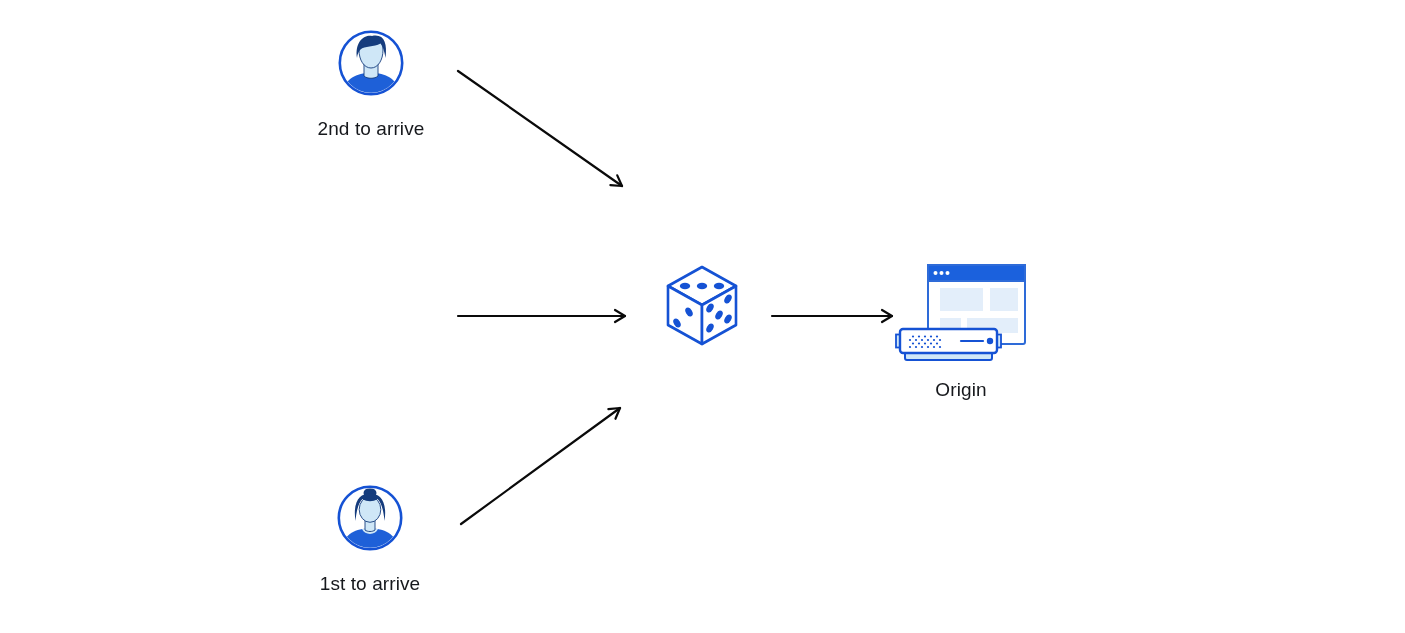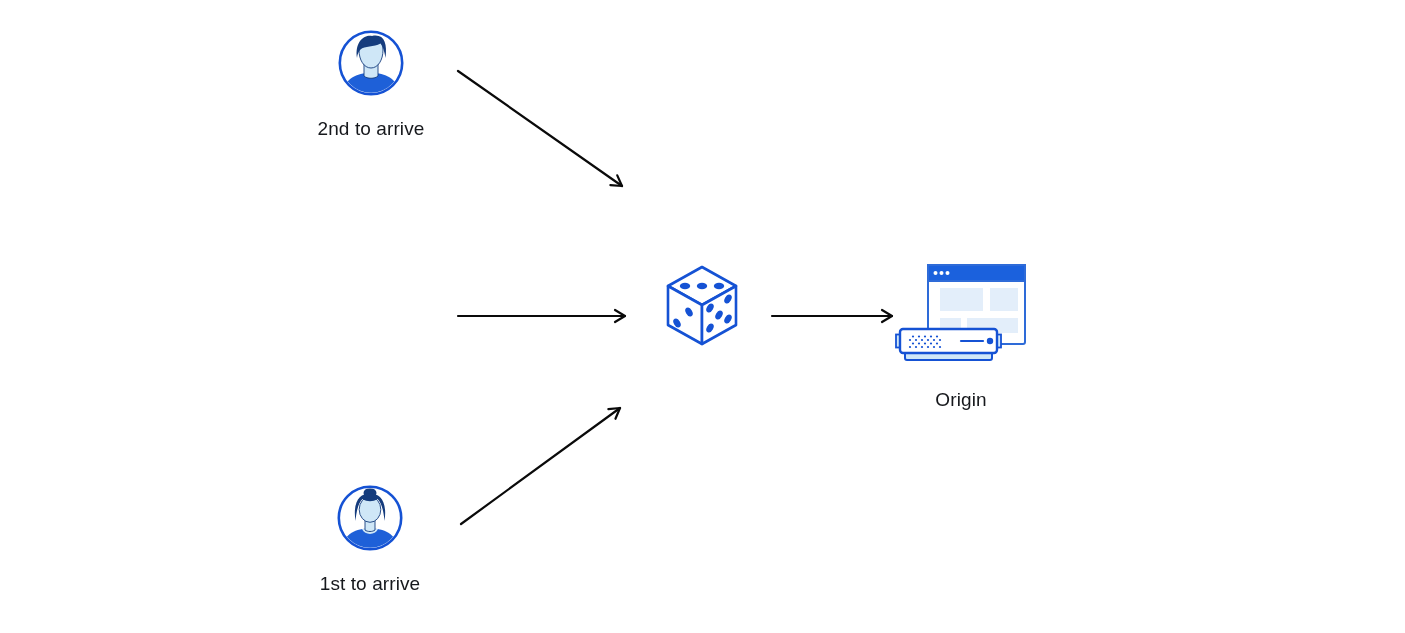--- a/index.html
+++ b/index.html
@@ -26,21 +26,21 @@
     line-height: 23px;
     color: #16181c;
     letter-spacing: 0.1px;
     white-space: nowrap;
   }
   .client-1 { left: 296px; top: 30px;  width: 150px; text-align: center; }
   .client-2 { left: 295px; top: 257px; width: 150px; }
   .client-3 { left: 295px; top: 485px; width: 150px; justify-content: space-between; }
   .dice-node   { left: 665px; top: 264px; width: 74px;  }
   .origin-node { left: 895px; top: 261px; width: 132px; }
-  .origin-node .label { margin-top: 25px; }
+  .origin-node .label { margin-top: 15px; }
   .arrows {
     position: absolute;
     left: 0; top: 0;
     width: 1405px; height: 633px;
     pointer-events: none;
   }
   svg { display: block; }
 </style>
 </head>
 <body>

